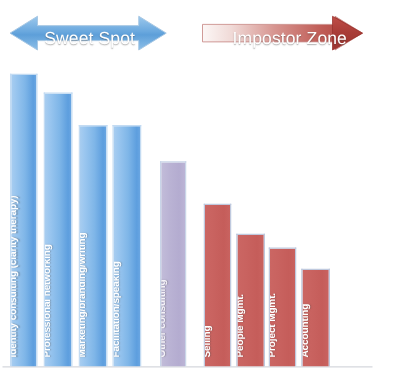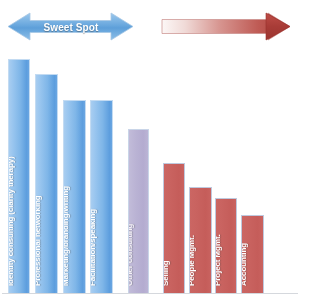--- a/index.html
+++ b/index.html
@@ -26,26 +26,26 @@
     width: 300px;
     height: 52px;
   }
   .banner-svg {
     position: absolute;
     left: 0;
     top: 0;
   }
   .banner-label {
     position: absolute;
-    font-size: 10px;
-    font-weight: bold;
+    font-size: 14px;
+    font-weight: normal;
     color: #ffffff;
     letter-spacing: 0.1px;
     white-space: nowrap;
-    text-align: center;
+    text-align: right;
     text-shadow: 0 1px 1px rgba(60,60,60,0.45);
   }
   #sweet-spot-label {
     left: 34px;
     top: 22px;
     width: 74px;
   }
   #impostor-zone-label {
     left: 186px;
     top: 22px;
@@ -145,20 +145,21 @@
       </g>
 
       <g>
         <path d="M 162,19.5 L 268,19.5 L 268,13 L 290,26.5 L 268,40 L 268,33.5 L 162,33.5 Z" fill="url(#gradImpostorBody)" stroke="#c98d89" stroke-width="0.7" stroke-linejoin="round"></path>
         <path d="M 266,13 L 290,26.5 L 266,40 L 266,33.5 L 266,19.5 Z" fill="url(#gradImpostorHead)" stroke="#98312c" stroke-width="0.6" stroke-linejoin="round"></path>
       </g>
     </svg>
 
     <div class="banner-label" id="sweet-spot-label">Sweet Spot</div>
 
+    <div class="banner-label" id="impostor-zone-label">Impostor Zone</div>
   </div>
 
   <div class="plot-area" id="plot-area">
     <div class="baseline"></div>
   <div class="bar blue" style="left: 8px; width: 22px; height: 234px;">
         <span class="bar-label">Identity consulting (clarity therapy)</span>
       </div>
       <div class="bar blue" style="left: 35px; width: 23px; height: 219px;">
         <span class="bar-label">Professional networking</span>
       </div>

